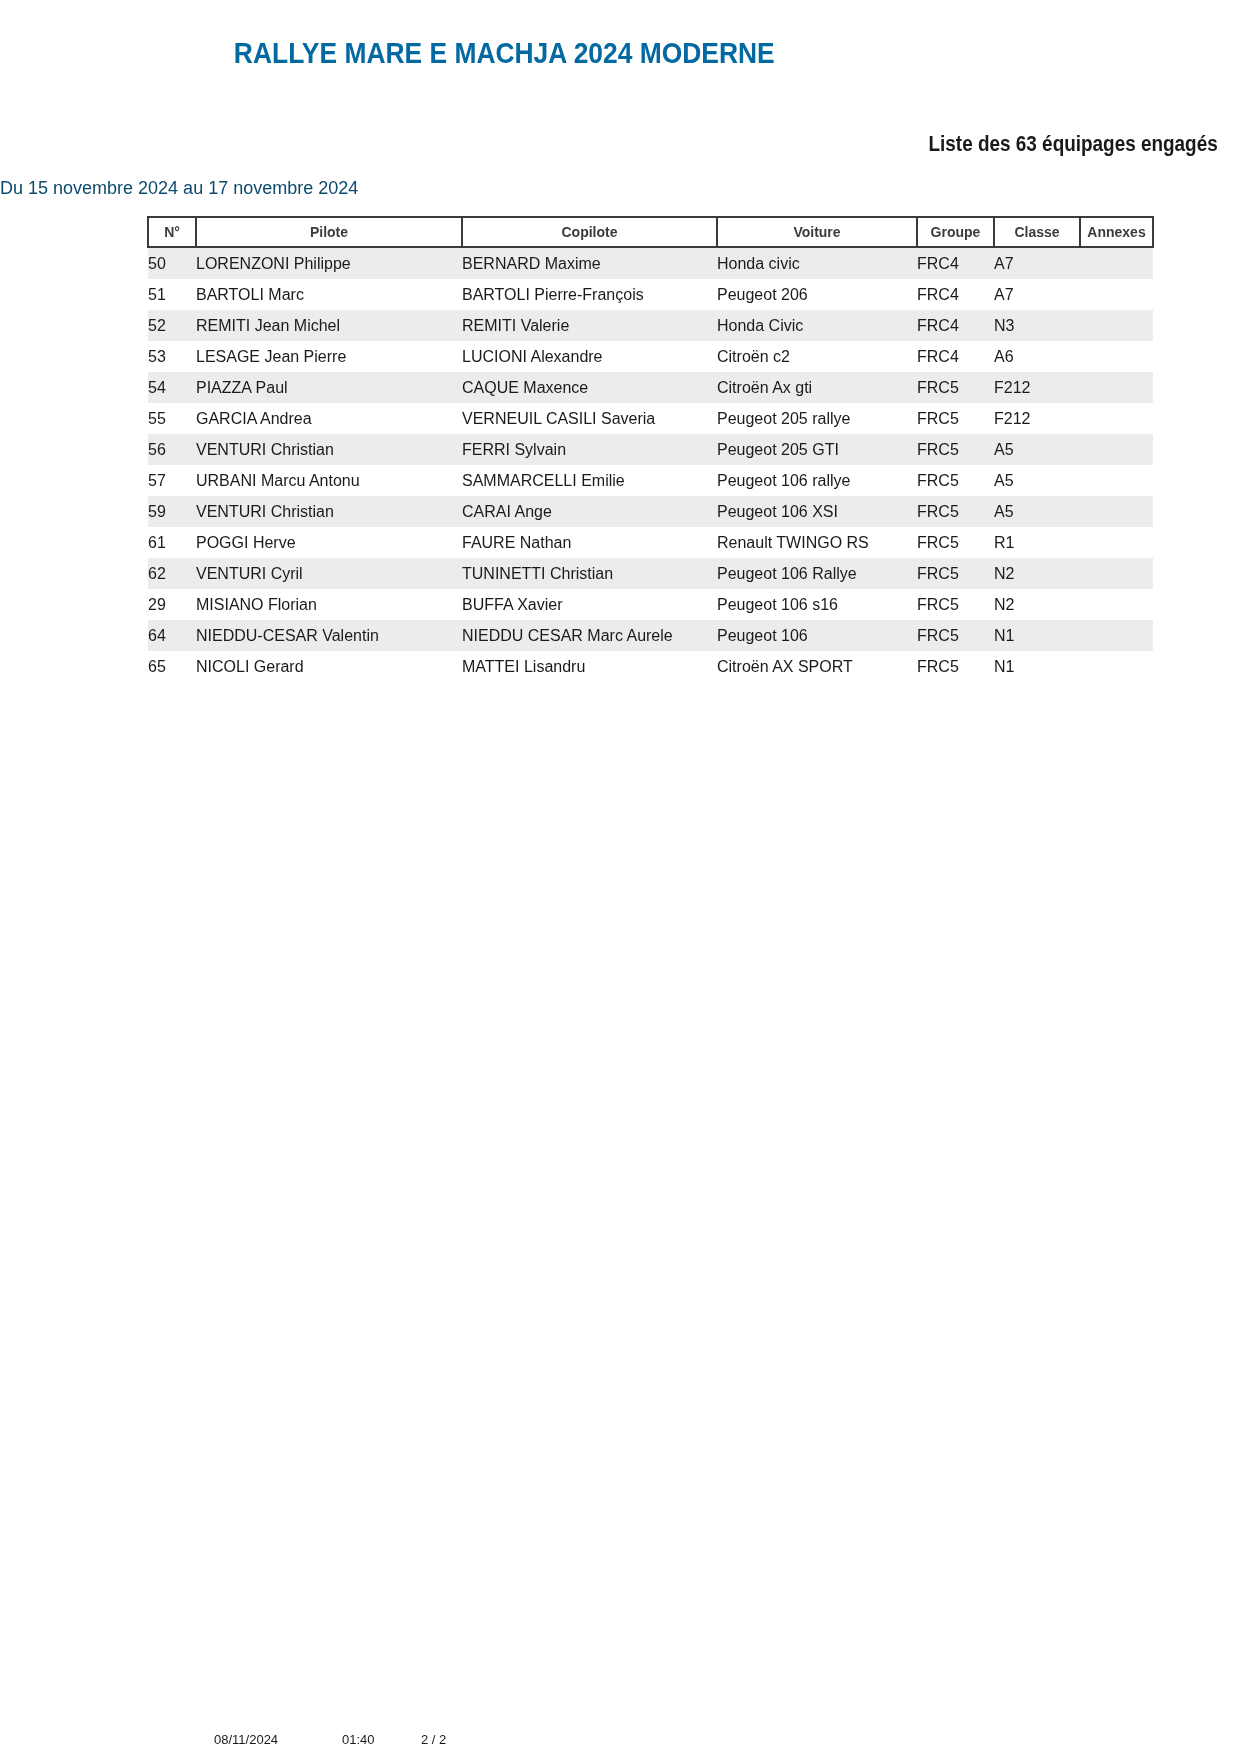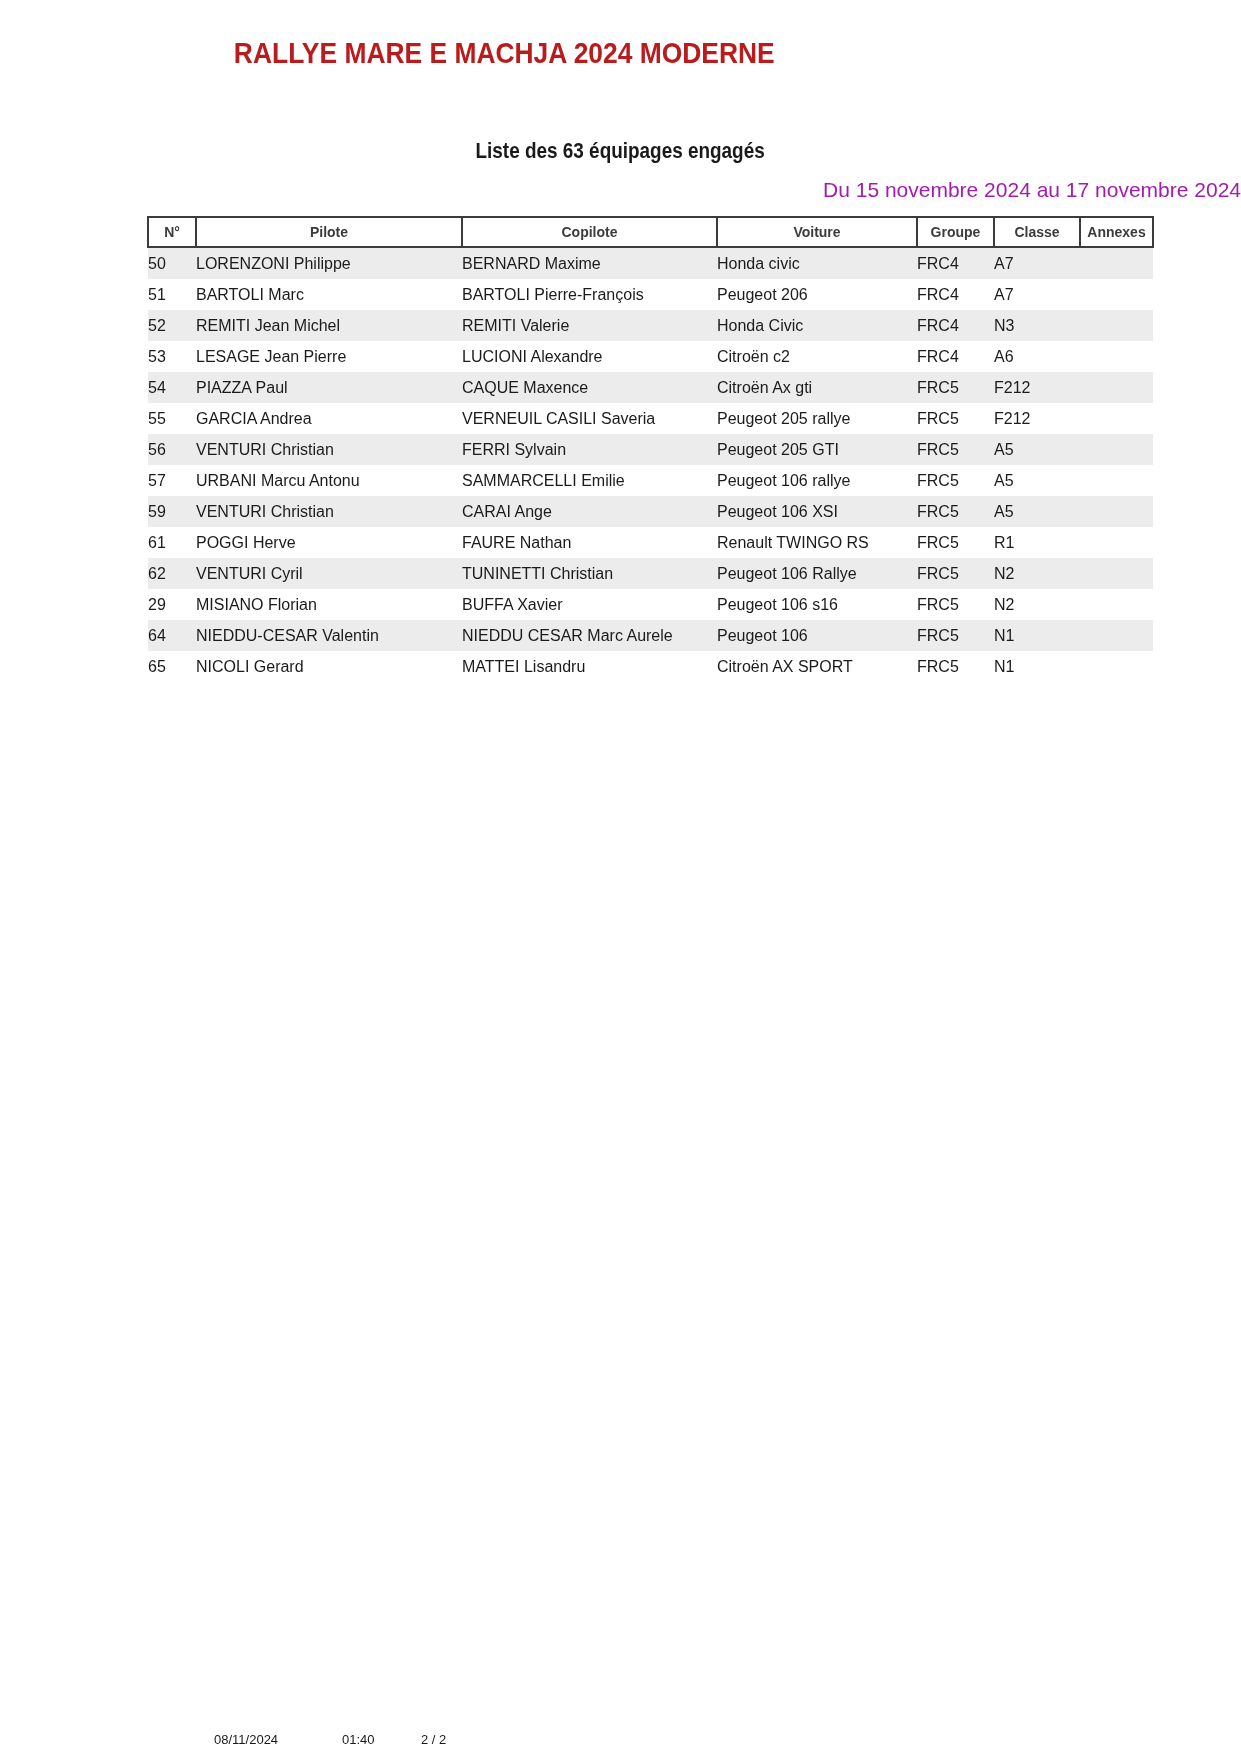--- a/index.html
+++ b/index.html
@@ -17,53 +17,53 @@
     overflow: hidden;
   }
   .page-title {
     position: absolute;
     top: 36px;
     left: 0;
     width: 1008px;
     text-align: center;
     font-size: 30px;
     font-weight: bold;
-    color: #b91c1c;
+    color: #0369a1;
     white-space: nowrap;
   }
   .page-title .squeeze {
     display: inline-block;
     transform: scaleX(0.88);
     transform-origin: center;
   }
   .list-title {
     position: absolute;
-    top: 138px;
+    top: 131px;
     left: 0;
     width: 1241px;
-    text-align: center;
+    text-align: right;
     font-size: 22px;
     font-weight: bold;
     color: #1a1a1a;
     white-space: nowrap;
   }
   .list-title .squeeze {
     display: inline-block;
     transform: scaleX(0.86);
     transform-origin: center;
   }
   .date-range {
     position: absolute;
     top: 178px;
     left: 0;
     width: 1241px;
-    text-align: right;
-    font-size: 21px;
+    text-align: left;
+    font-size: 18px;
     font-weight: normal;
-    color: #a21caf;
+    color: #0c4a6e;
     white-space: nowrap;
   }
   table.entry-table {
     position: absolute;
     left: 147px;
     top: 216px;
     width: 1005px;
     border-collapse: collapse;
     table-layout: fixed;
   }

